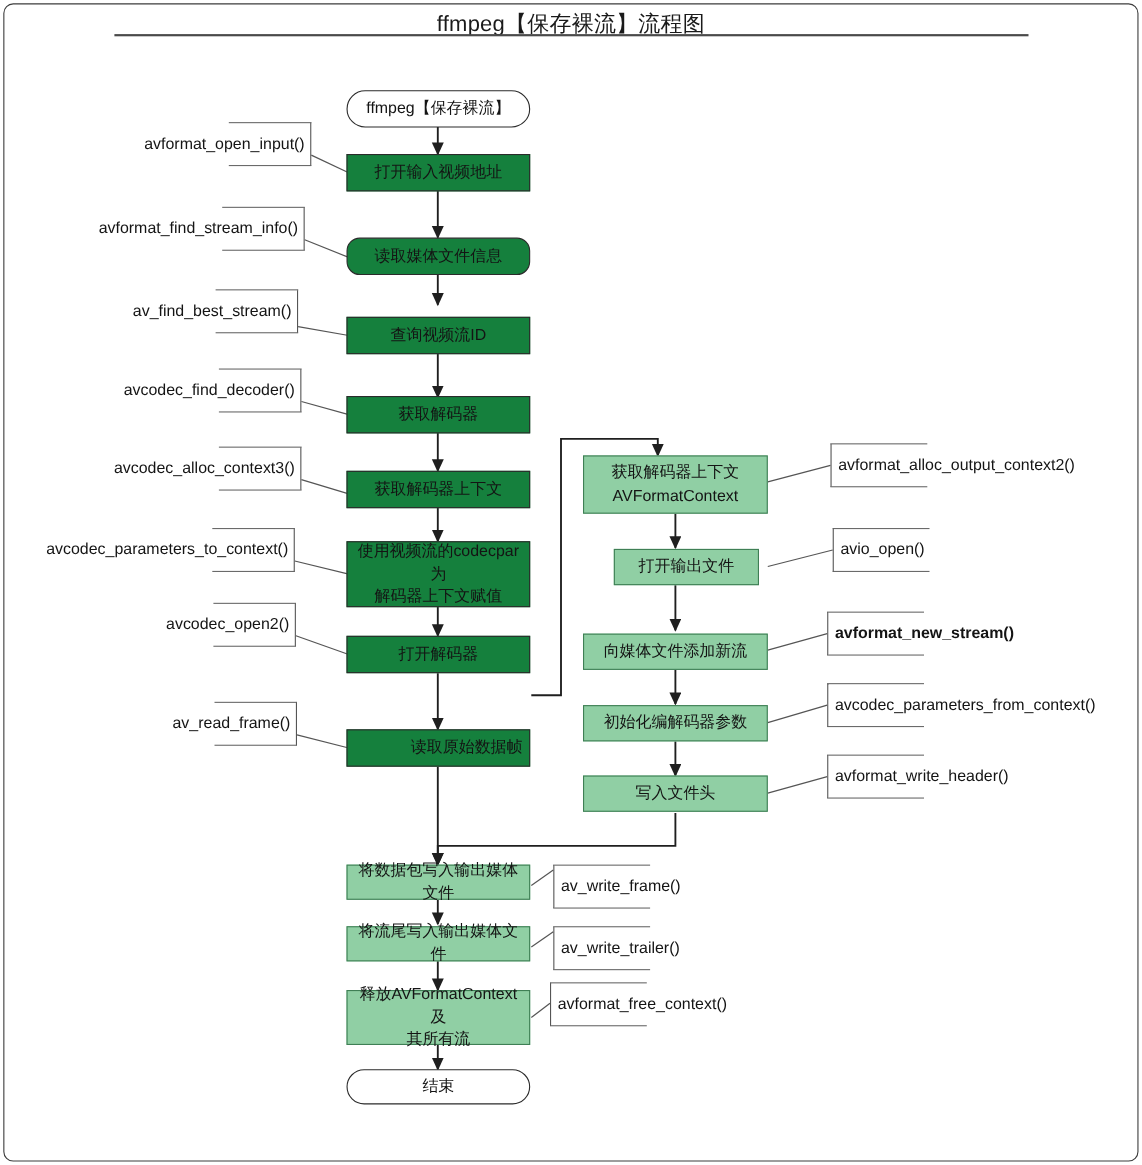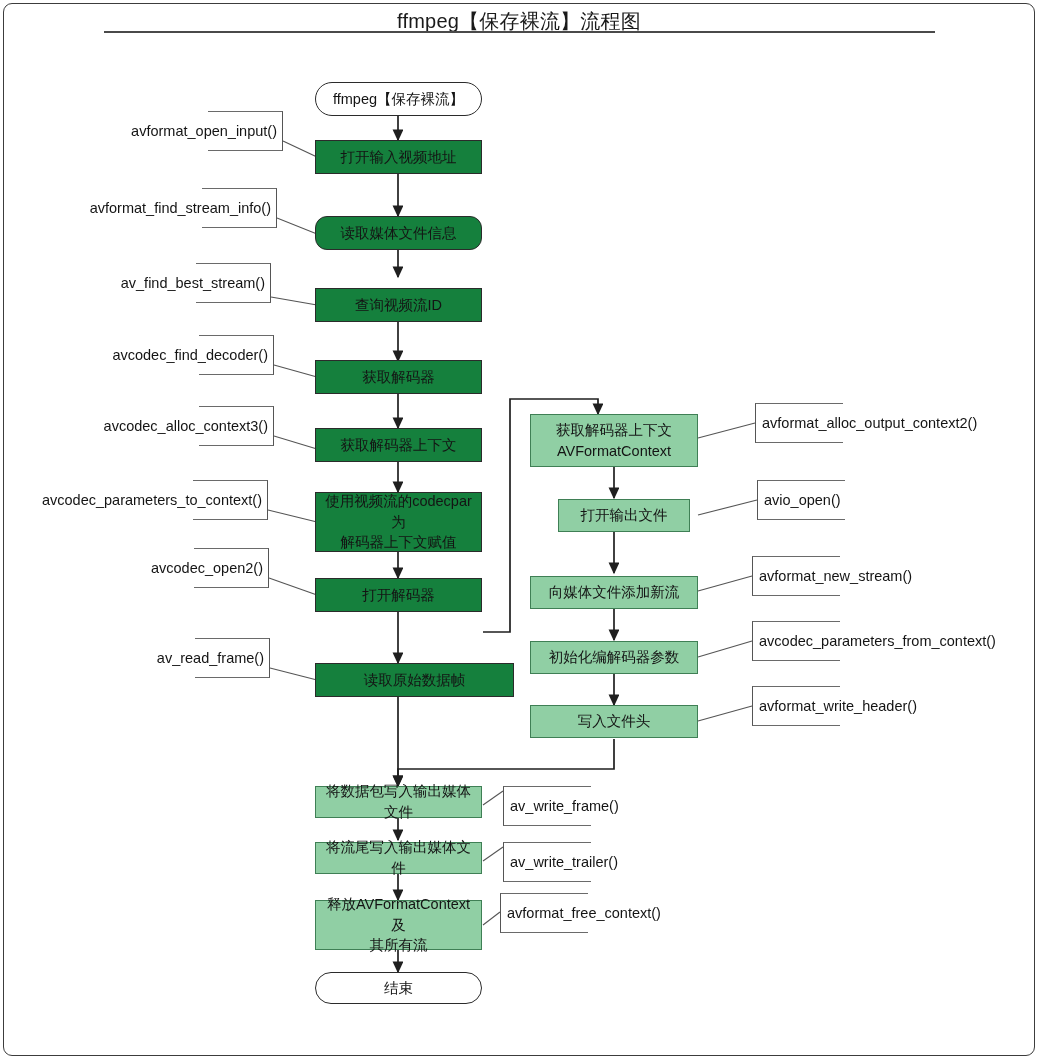--- a/index.html
+++ b/index.html
@@ -196,21 +196,21 @@
 
   <div class="node" style="left:315px; top:492px; width:167px; height:60px; white-space:pre-line;">
     <span>使用视频流的codecpar为
 解码器上下文赋值</span>
   </div>
 
   <div class="node" style="left:315px; top:578px; width:167px; height:34px;">
     <span>打开解码器</span>
   </div>
 
-  <div class="node" style="left:315px; top:663px; width:199px; height:34px;">
+  <div class="node" style="left:315px; top:663px; width:167px; height:34px;justify-content:flex-end;">
     <span>读取原始数据帧</span>
   </div>
 
   <div class="node green" style="left:315px; top:786px; width:167px; height:32px;">
     <span>将数据包写入输出媒体文件</span>
   </div>
 
   <div class="node green" style="left:315px; top:842px; width:167px; height:32px;">
     <span>将流尾写入输出媒体文件</span>
   </div>
@@ -288,21 +288,21 @@
   <div class="note right" style="left:755px; top:403px; width:280px;">
     <span class="nframe"></span>
     <span class="ntext">avformat_alloc_output_context2()</span>
   </div>
 
   <div class="note right" style="left:757px; top:480px; width:110px;">
     <span class="nframe"></span>
     <span class="ntext">avio_open()</span>
   </div>
 
-  <div class="note right" style="left:752px; top:556px; width:200px;">
+  <div class="note right" style="left:752px; top:556px; width:200px;font-weight:bold;">
     <span class="nframe"></span>
     <span class="ntext">avformat_new_stream()</span>
   </div>
 
   <div class="note right" style="left:752px; top:621px; width:275px;">
     <span class="nframe"></span>
     <span class="ntext">avcodec_parameters_from_context()</span>
   </div>
 
   <div class="note right" style="left:752px; top:686px; width:215px;">

